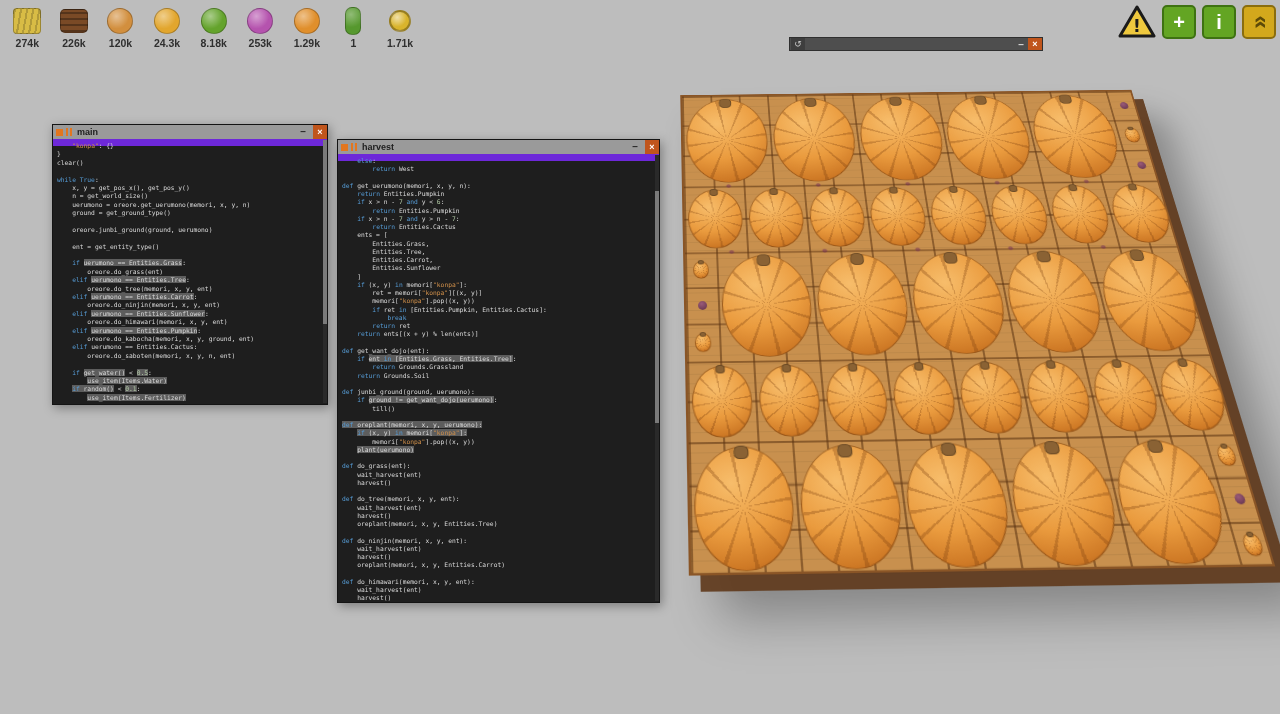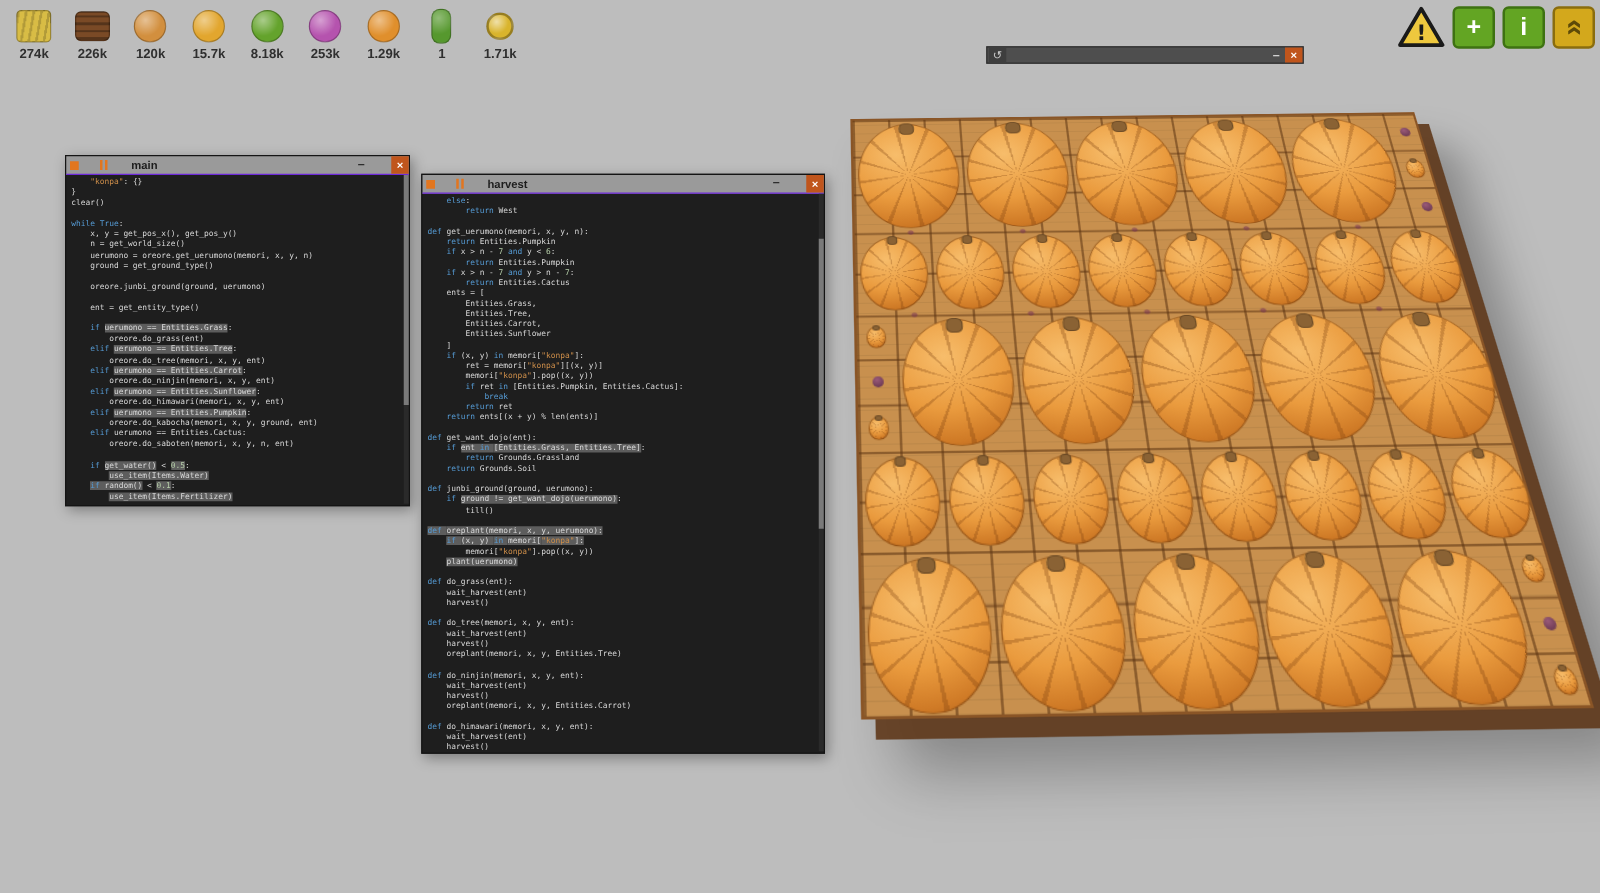--- a/index.html
+++ b/index.html
@@ -37,22 +37,22 @@
   .mw-icon{width:14px;height:12px;color:#c9c9c9;font-size:9px;display:flex;align-items:center;
     justify-content:center;background:#3e3e3e;margin-left:1px}
   .mw-spacer{flex:1}
   .mw-min{width:14px;color:#d5d5d5;text-align:center;font-weight:bold;font-size:10px;cursor:pointer}
   .mw-close{width:14px;height:12px;background:#c0551c;color:#fff;display:flex;align-items:center;
     justify-content:center;font-size:9px;font-weight:bold;cursor:pointer;margin-right:0}
 
   
   .window{position:absolute;background:#1e1e1e;border:1px solid #141414;
     box-shadow:2px 3px 10px rgba(0,0,0,.35);box-sizing:border-box}
-  .titlebar{height:14px;background:#9a9a9a;display:flex;align-items:center;padding-left:3px;gap:17px;
-    border-bottom:1px solid #6d28d9;cursor:move}
+  .titlebar{height:14px;background:#9a9a9a;display:flex;align-items:center;padding-left:3px;gap:3px;
+    border-bottom:7px solid #6d28d9;cursor:move}
   .run-sq{width:7px;height:7px;background:#e2761f}
   .pause{display:flex;gap:2px;cursor:pointer}
   .pause i{display:block;width:2px;height:8px;background:#e2761f}
   .w-title{font-size:9px;font-weight:bold;color:#1d1d1d;margin-left:2px;flex:1}
   .tb-min{width:14px;text-align:center;color:#2a2a2a;font-weight:bold;font-size:10px;line-height:14px;cursor:pointer}
   .tb-close{width:14px;height:14px;background:#c0551c;color:#fff;font-size:9px;font-weight:bold;
     display:flex;align-items:center;justify-content:center;cursor:pointer}
   .code-body{position:absolute;left:0;right:5px;top:14px;bottom:0;padding:3px 0 0 4px;
     font-family:"DejaVu Sans Mono",monospace;font-size:6.3px;white-space:pre;overflow:hidden}
   #win-main .cl{line-height:8.4px;height:8.4px}
@@ -107,21 +107,21 @@
     <div class="res">
       <div class="res-ico">
         <div class="shape-round" style="background-color: rgb(210, 143, 62);"></div>
       </div>
       <div class="res-val">120k</div>
     </div>
     <div class="res">
       <div class="res-ico">
         <div class="shape-round" style="background-color: rgb(226, 166, 46);"></div>
       </div>
-      <div class="res-val">15.7k</div>
+      <div class="res-val">24.3k</div>
     </div>
     <div class="res">
       <div class="res-ico">
         <div class="shape-round" style="background-color: rgb(100, 163, 44);"></div>
       </div>
       <div class="res-val">8.18k</div>
     </div>
     <div class="res">
       <div class="res-ico">
         <div class="shape-round" style="background-color: rgb(181, 83, 174);"></div>

